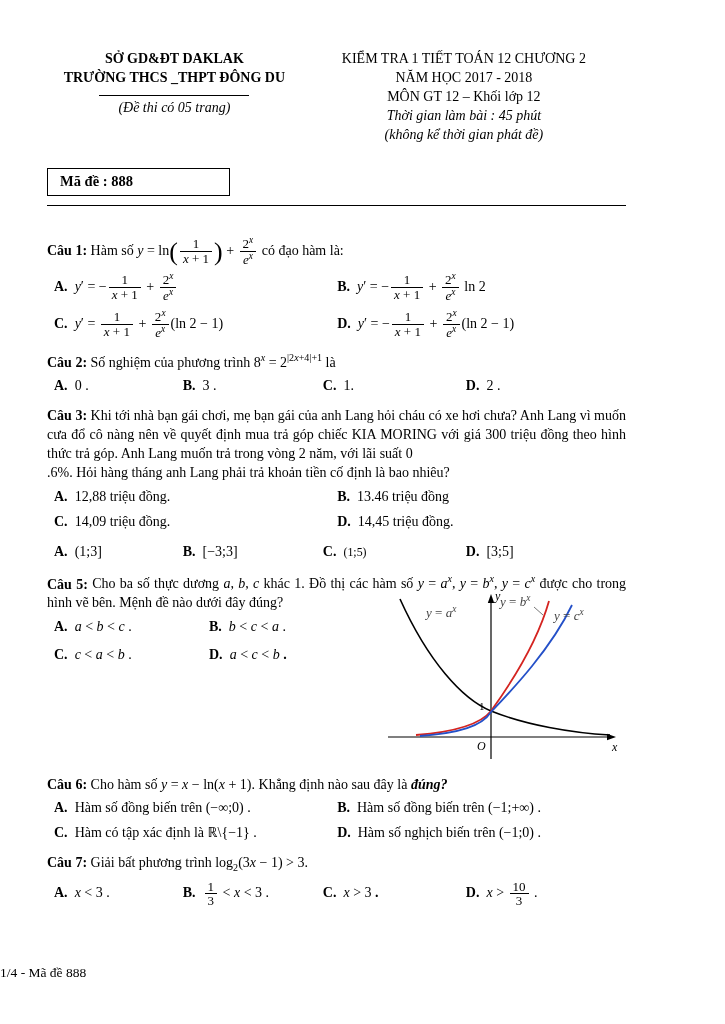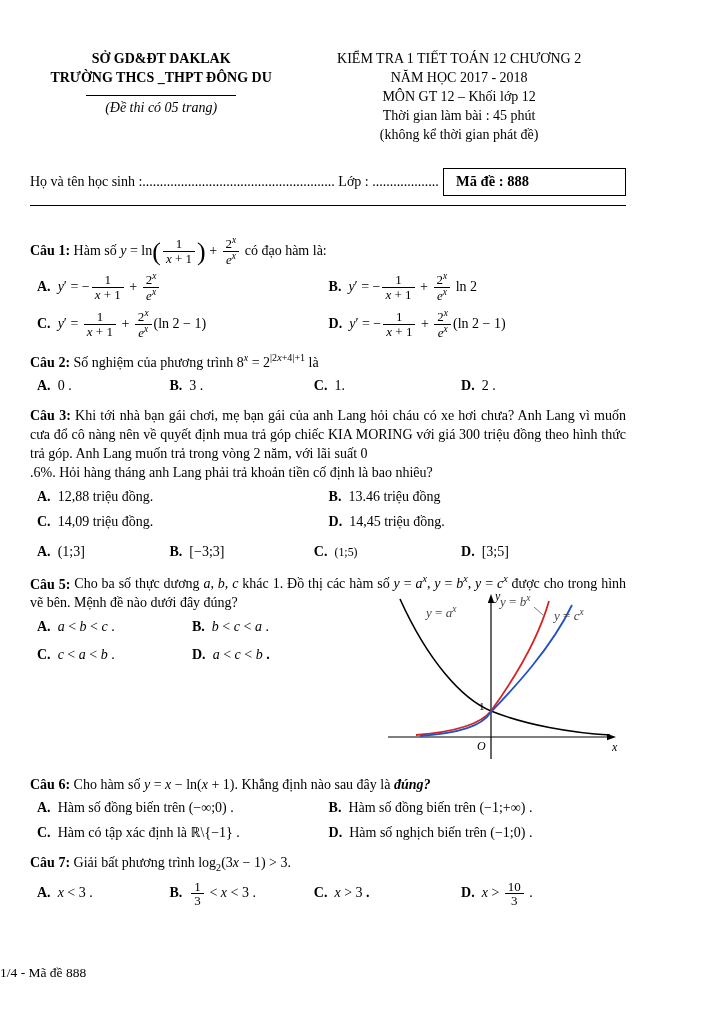--- a/index.html
+++ b/index.html
@@ -1,30 +1,30 @@
 <!DOCTYPE html>
 <html><head>
 <meta charset="utf-8">
 <style>
   *{margin:0;padding:0;box-sizing:border-box}
   html,body{background:#fff}
   .page{
     width:660px;height:1024px;background:#fff;color:#000;
     font-family:"Liberation Serif",serif;font-size:14px;line-height:1.35;
-    position:relative;padding:50px 34px 0 30px;overflow:hidden;
+    position:relative;padding:50px 34px 0 47px;overflow:hidden;
   }
   
   .header{display:flex}
   .h-left{width:44%;text-align:center}
   .h-left .bold{font-weight:bold;font-size:14px}
   .h-rule{width:150px;border-bottom:1.3px solid #000;margin:7px auto 3px}
   .h-note{font-style:italic}
   .h-right{width:56%;text-align:center}
   .h-right .bold{font-weight:normal;font-size:14px}
-  .h-right .it{}
+  .h-right .it{font-style:italic}
   
   .student-row{display:flex;align-items:center;margin-top:24px}
   .student-row .name{flex:1;font-size:14px}
   .code-box{border:1.4px solid #000;font-weight:bold;padding:3px 12px;min-width:183px;font-size:14.5px}
   .separator{border-top:1.7px solid #000;margin-top:9px}
   
   .qs{margin-top:30px}
   .q{margin-bottom:11px}
   .q-label{font-weight:bold}
   .q-stem{text-align:justify}
@@ -65,21 +65,20 @@
     <div class="h-right">
       <div class="bold">KIỂM TRA 1 TIẾT TOÁN 12 CHƯƠNG 2</div>
       <div class="bold">NĂM HỌC 2017 - 2018</div>
       <div class="bold">MÔN GT 12 – Khối lớp 12</div>
       <div class="it">Thời gian làm bài : 45 phút</div>
       <div class="it">(không kể thời gian phát đề)</div>
     </div>
   </div>
 
   <div class="student-row">
-    <div class="name">Họ và tên học sinh :....................................................... Lớp : ...................</div>
     <div class="code-box">Mã đề : 888</div>
   </div>
   <div class="separator"></div>
 
   <div class="qs">
 
     <div class="q">
       <div class="q-stem">
         <b class="q-label">Câu 1:</b>
         <span>Hàm số <i>y</i> = ln<span class="bigp">(</span><span class="frac">

